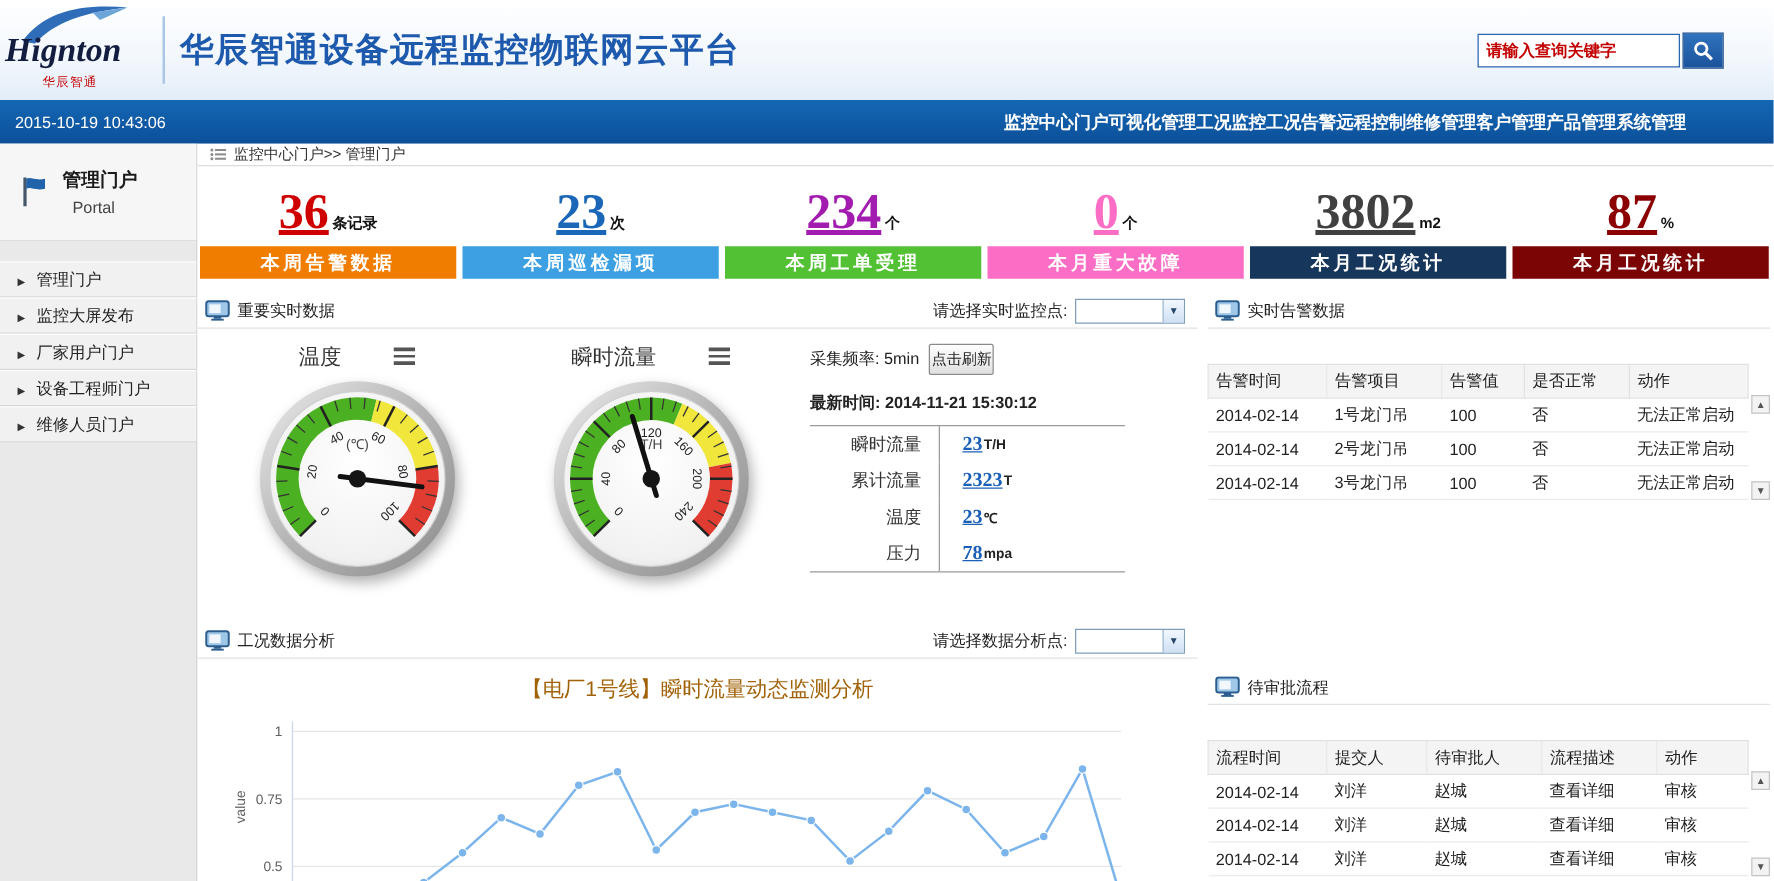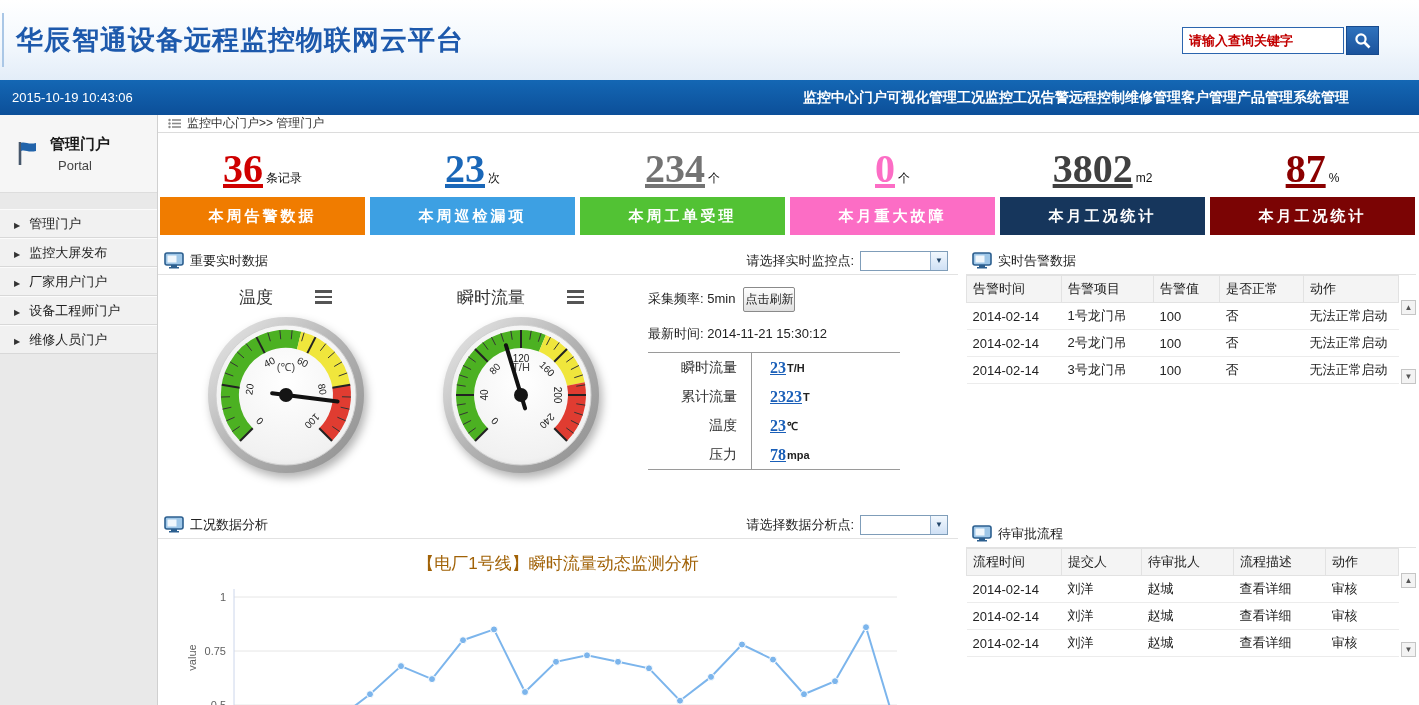--- a/index.html
+++ b/index.html
@@ -46,22 +46,22 @@
   .main { flex:1; display:flex; flex-direction:column; overflow:hidden; background:#fff; }
   .breadcrumb { height:26px; display:flex; align-items:center; gap:6px; padding-left:10px;
     font-size:12px; color:#333; border-bottom:1px solid #dcdcdc; }
 
   
   .stats-row { display:flex; gap:5px; margin:12px 4px 12px 2px; }
   .stat-card { flex:1; }
   .stat-value-row { height:52px; display:flex; justify-content:center; align-items:baseline; padding-top:4px; }
   .stat-value { font-family:"Liberation Serif",serif; font-size:40px; font-weight:bold;
     text-decoration:underline; line-height:1; }
-  .stat-unit { font-size:12px; font-weight:normal; color:#111; margin-left:3px; }
-  .stat-banner { height:38px; display:flex; align-items:center; justify-content:center;
+  .stat-unit { font-size:12px; font-weight:bold; color:#111; margin-left:3px; }
+  .stat-banner { height:26px; display:flex; align-items:center; justify-content:center;
     color:#fff; font-size:15px; font-weight:bold; letter-spacing:3px; cursor:pointer; }
 
   .main-split { display:flex; flex:1; }
   .left-col { width:800px; flex:0 0 auto; }
   .right-col { flex:1; padding:0 3px 0 8px; }
 
   .section-head { height:28px; display:flex; align-items:center; border-bottom:1px solid #e2e2e2; padding:0 6px; }
   .section-title { font-size:13px; color:#222; margin-left:6px; }
   .section-right { margin-left:auto; display:flex; align-items:center; gap:6px; font-size:13px; color:#222; padding-right:4px; }
   .combo { display:flex; width:88px; height:20px; border:1px solid #7f9db9; background:#fff; cursor:pointer; }
@@ -77,53 +77,61 @@
   .gauge-title { font-size:17px; color:#333; }
   .menu-icon { width:17px; display:flex; flex-direction:column; gap:3px; cursor:pointer; margin-left:42px; }
   .menu-icon span { height:2.5px; background:#555; }
   .gauge-holder svg { filter:drop-shadow(3px 5px 5px rgba(0,0,0,0.3)); }
 
   .readings-panel { width:262px; margin-left:10px; padding-top:4px; font-size:13px; color:#222; }
   .freq-row { display:flex; align-items:center; gap:8px; height:32px; }
   .refresh-btn { border:1px solid #8a8a8a; background:linear-gradient(#fefefe,#e0e0e0);
     padding:3px 1px; font-size:12px; border-radius:2px; cursor:pointer; color:#222;
     font-family:"Liberation Sans",sans-serif; }
-  .latest-row { font-weight:normal; padding:10px 0 9px; font-size:13px; }
+  .latest-row { font-weight:bold; padding:10px 0 9px; font-size:13px; }
   .readings-table { border-top:1px solid #9a9a9a; border-bottom:1px solid #9a9a9a; width:252px; }
   .reading-row { display:flex; align-items:stretch; height:29px; }
   .reading-label { width:104px; border-right:1px solid #9a9a9a; display:flex; align-items:center;
     justify-content:flex-end; padding-right:14px; font-size:14px; color:#333; }
   .reading-value { display:flex; align-items:center; padding-left:18px; }
   .rv { font-family:"Liberation Serif",serif; font-size:16px; color:#1a5fb8;
     text-decoration:underline; font-weight:bold; }
   .ru { font-size:11px; color:#222; font-weight:bold; margin-left:1px; }
 
   
   .chart-title { text-align:center; font-size:17px; color:#a16207; padding:13px 0 6px; }
   .chart-holder { margin-left:24px; }
 
   
-  .data-table-wrap { position:relative; padding-right:17px; }
+  .data-table-wrap { position:relative; padding-right:17px;margin-top:28px; }
   table.data-table { width:100%; border-collapse:collapse; font-size:13px; color:#222; table-layout:fixed; }
   .data-table th { background:#f4f4f4; font-weight:normal; text-align:left; padding:4px 6px;
     border:1px solid #e2e2e2; height:25px; white-space:nowrap; overflow:hidden; }
   .data-table td { padding:4px 6px; border-bottom:1px solid #ececec; height:25px;
     white-space:nowrap; overflow:hidden; }
   .mini-scroll { position:absolute; right:0; top:25px; bottom:0; width:15px; display:flex;
     flex-direction:column; justify-content:space-between; }
   .scroll-btn { height:15px; border:1px solid #c5c5c5; background:#f3f3f3; display:flex;
     align-items:center; justify-content:center; cursor:pointer; }
   .scroll-btn.up::before { content:"▲"; font-size:8px; color:#555; }
   .scroll-btn.down::before { content:"▼"; font-size:8px; color:#555; }
   .approval-head { margin-top:136px; }
 </style>
 </head>
 <body>
 
 <div class="header">
+  <div class="logo">
+    <svg class="logo-swoosh" width="88" height="32" viewBox="0 0 88 32">
+      <path d="M2 30 C 20 6, 48 0, 86 3 C 52 7, 28 14, 12 32 Z" fill="#2f6db8"></path>
+      <path d="M58 7 L 86 3 L 64 13 Z" fill="#6ea5d8"></path>
+    </svg>
+    <div class="logo-text">Hignton</div>
+    <div class="logo-sub">华辰智通</div>
+  </div>
   <div class="header-divider"></div>
   <div class="app-title">华辰智通设备远程监控物联网云平台</div>
   <div class="search">
     <input class="search-input" placeholder="请输入查询关键字" style="">
     <button class="search-btn">
       <svg width="17" height="17" viewBox="0 0 17 17">
         <circle cx="7" cy="7" r="4.6" fill="none" stroke="#fff" stroke-width="2.2"></circle>
         <line x1="10.5" y1="10.5" x2="15.5" y2="15.5" stroke="#fff" stroke-width="2.6"></line>
       </svg>
     </button>
@@ -205,21 +213,21 @@
         </div>
         <div class="stat-card">
           <div class="stat-value-row">
             <span class="stat-value" style="color:#1a67b8">23</span>
             <span class="stat-unit">次</span>
           </div>
           <div class="stat-banner" style="background:#3da0e3">本周巡检漏项</div>
         </div>
         <div class="stat-card">
           <div class="stat-value-row">
-            <span class="stat-value" style="color:#737373">234</span>
+            <span class="stat-value" style="color:#a21caf">234</span>
             <span class="stat-unit">个</span>
           </div>
           <div class="stat-banner" style="background:#52c234">本周工单受理</div>
         </div>
         <div class="stat-card">
           <div class="stat-value-row">
             <span class="stat-value" style="color:#fc6dc5">0</span>
             <span class="stat-unit">个</span>
           </div>
           <div class="stat-banner" style="background:#fc6dc5">本月重大故障</div>

